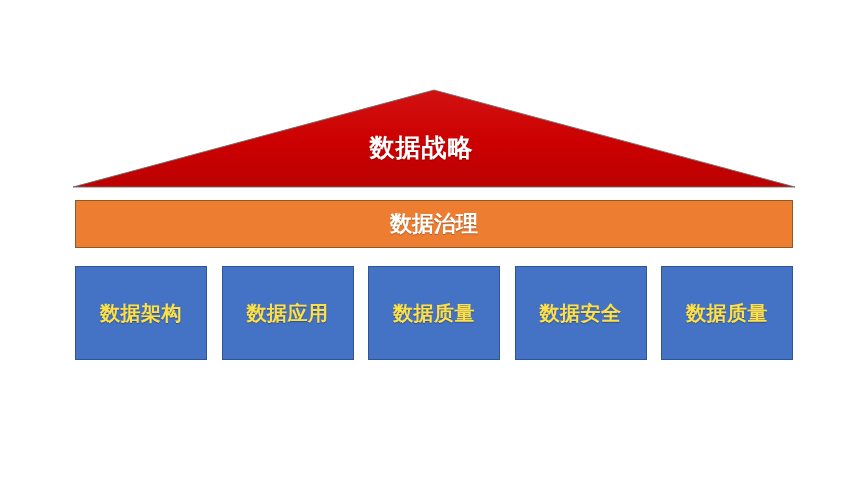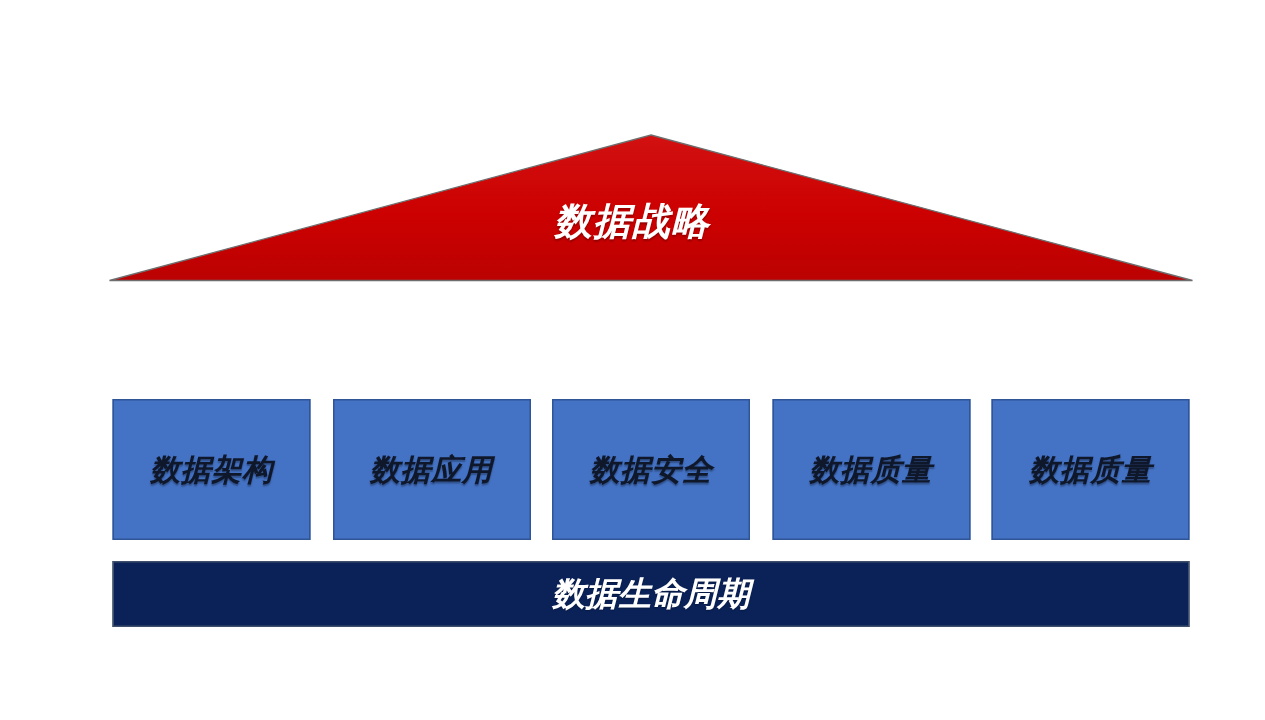--- a/index.html
+++ b/index.html
@@ -9,21 +9,20 @@
   }
   body {
     font-family: "DejaVu Sans", "Liberation Sans", sans-serif;
   }
   #canvas {
     position: relative;
     width: 843px;
     height: 480px;
     background: #ffffff;
     overflow: hidden;
-    font-style: italic;
   }
 
   
   .roof-layer {
     position: absolute;
     left: 0;
     top: 0;
     width: 843px;
     height: 480px;
     pointer-events: none;
@@ -91,21 +90,21 @@
   .pillar {
     width: 132px;
     box-sizing: border-box;
     background: #4472C4;
     border: 1px solid #2f5597;
     display: flex;
     align-items: center;
     justify-content: center;
   }
   .pillar-label {
-    color: #0f172a;
+    color: #fde047;
     font-size: 20px;
     font-weight: bold;
     letter-spacing: 0.5px;
     text-shadow: 0 1px 1px rgba(0,0,0,0.3);
     white-space: nowrap;
   }
 </style>
 </head>
 <body>
 
@@ -116,36 +115,36 @@
       <linearGradient id="roofGrad" x1="0" y1="0" x2="0" y2="1">
         <stop offset="0%" stop-color="#D21111"></stop>
         <stop offset="55%" stop-color="#CC0000"></stop>
         <stop offset="100%" stop-color="#BB0202"></stop>
       </linearGradient>
     </defs>
     <polygon points="434,90 795,187 73,187" fill="url(#roofGrad)" stroke="#6e6e6e" stroke-width="0.9"></polygon>
   </svg>
   <div class="roof-label">数据战略</div>
 
+  <div class="band" id="governance-band">
+    <span class="band-label">数据治理</span>
+  </div>
 
   <div id="pillars-row">
     <div class="pillar">
       <span class="pillar-label">数据架构</span>
     </div>
     <div class="pillar">
       <span class="pillar-label">数据应用</span>
     </div>
     <div class="pillar">
-      <span class="pillar-label">数据安全</span>
+      <span class="pillar-label">数据质量</span>
     </div>
     <div class="pillar">
-      <span class="pillar-label">数据质量</span>
+      <span class="pillar-label">数据安全</span>
     </div>
     <div class="pillar">
       <span class="pillar-label">数据质量</span>
     </div>
   </div>
 
-  <div class="band" id="lifecycle-band">
-    <span class="band-label">数据生命周期</span>
-  </div>
 
 </div>
 
 </body></html>

